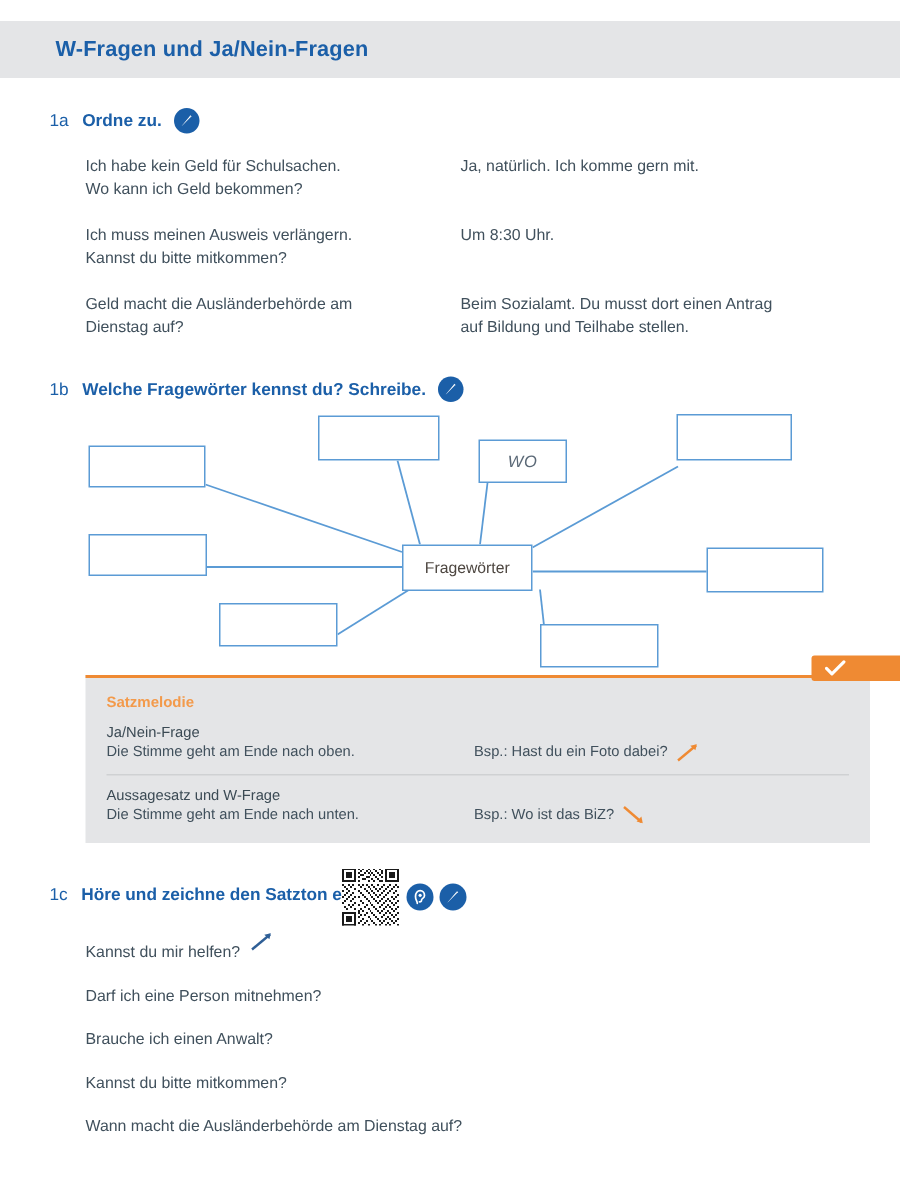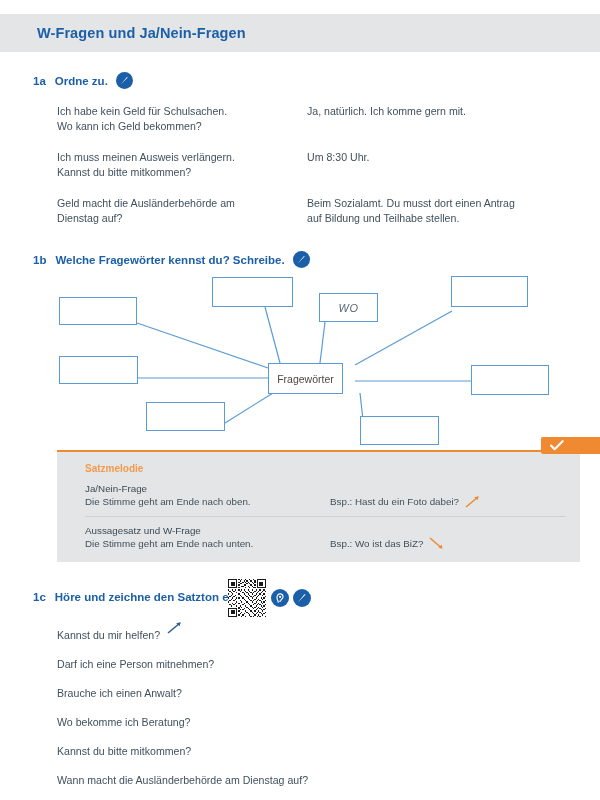--- a/index.html
+++ b/index.html
@@ -38,21 +38,21 @@
 
   
   .ex-head {
     position: absolute;
     display: flex;
     align-items: center;
     white-space: nowrap;
   }
   .ex-num {
     font-size: 11.5px;
-    font-weight: bold;
+    font-weight: normal;
     color: #1b5fa8;
     margin-right: 9px;
   }
   .ex-label {
     font-size: 11.5px;
     font-weight: bold;
     color: #1b5fa8;
   }
 
   
@@ -125,21 +125,21 @@
   }
 
   
   .info-box {
     position: absolute;
     left: 57px;
     top: 450px;
     width: 523px;
     background: #e4e5e7;
     border-top: 2.2px solid #ef8a33;
-    padding: 11px 14px 12px 28px;
+    padding: 11px 14px 12px 14px;
   }
   .info-title {
     font-size: 10px;
     font-weight: bold;
     color: #f39a4b;
     margin-bottom: 9px;
   }
   .info-sub {
     font-size: 9.8px;
     font-weight: normal;
@@ -292,21 +292,21 @@
   <div class="mm-box" style="left:172px; top:2px;   width:81px; height:30px;"></div>
   <div class="mm-box" style="left:279px; top:18px;  width:59px; height:29px;">
     <span class="mm-hand">WO</span>
   </div>
   <div class="mm-box" style="left:411px; top:1px;   width:77px; height:31px;"></div>
   <div class="mm-box" style="left:19px;  top:81px;  width:79px; height:28px;"></div>
   <div class="mm-box" style="left:431px; top:90px;  width:78px; height:30px;"></div>
   <div class="mm-box" style="left:106px; top:127px; width:79px; height:29px;"></div>
   <div class="mm-box" style="left:320px; top:141px; width:79px; height:29px;"></div>
 
-  <div class="mm-box mm-center" style="left:228px; top:88px; width:75px; height:31px;text-align:right;">
+  <div class="mm-box mm-center" style="left:228px; top:88px; width:87px; height:31px;text-align:right;">
     <span class="mm-center-text">Fragewörter</span>
   </div>
 </div>
 
 <div class="info-box">
   <div class="info-title">Satzmelodie</div>
 
   <div>
     <div class="info-sub">Ja/Nein-Frage</div>
     <div class="info-row">
@@ -597,21 +597,18 @@
         </svg>
     </span>
   </div>
   <div class="sent-item">
     <span>Darf ich eine Person mitnehmen?</span>
   </div>
   <div class="sent-item">
     <span>Brauche ich einen Anwalt?</span>
   </div>
   <div class="sent-item">
-    <span>Wo bekomme ich Beratung?</span>
-  </div>
-  <div class="sent-item">
     <span>Kannst du bitte mitkommen?</span>
   </div>
   <div class="sent-item">
     <span>Wann macht die Ausländerbehörde am Dienstag auf?</span>
   </div>
 </div>
 
 </body></html>

